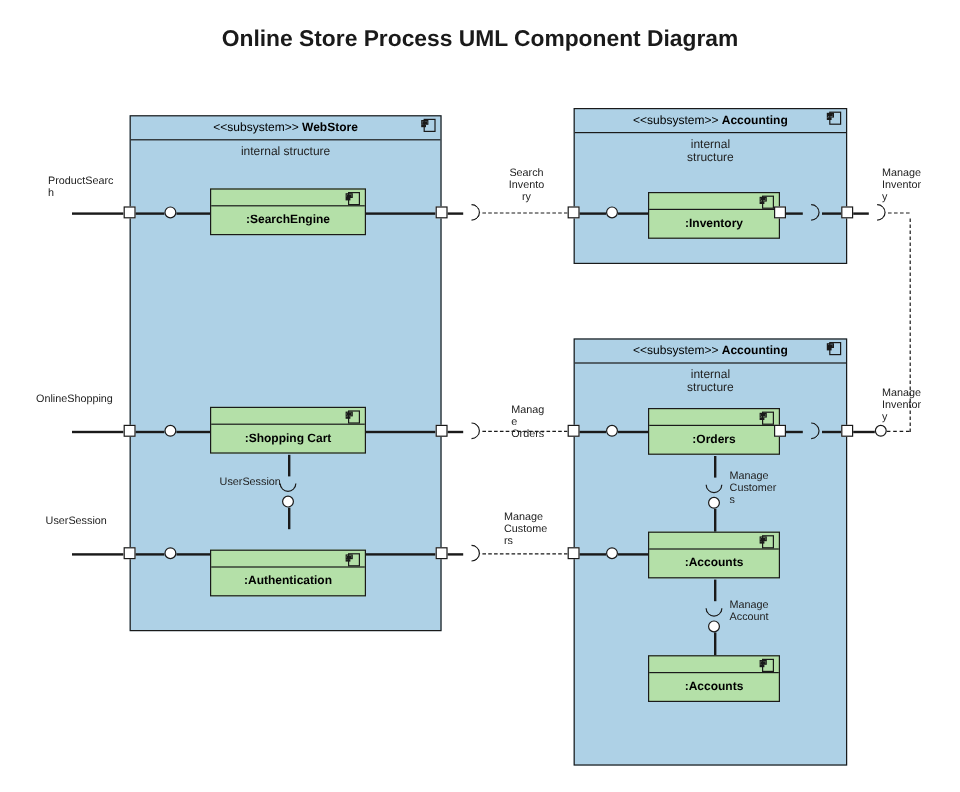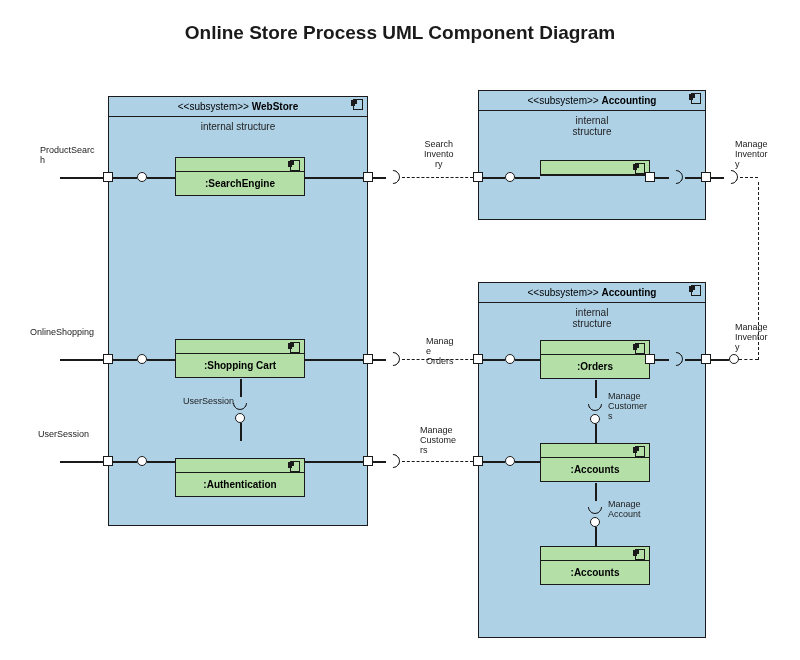--- a/index.html
+++ b/index.html
@@ -189,20 +189,21 @@
   </div>
   <div class="internal-label" style="white-space:pre;">internal
 structure</div>
 </div>
 <div class="component" style="left:540px; top:160px; width:110px;">
   <div class="component-header">
       <span class="comp-icon">
         <span class="tab2"></span>
       </span>
     </div>
+  <div class="component-body">:Inventory</div>
 </div>
 
 <div class="subsystem" style="left:478px; top:282px; width:228px; height:356px;">
   <div class="subsystem-header">
     <span>&lt;&lt;subsystem&gt;&gt;</span>
     <b>Accounting</b>
     <span class="comp-icon">
         <span class="tab2"></span>
       </span>
   </div>

